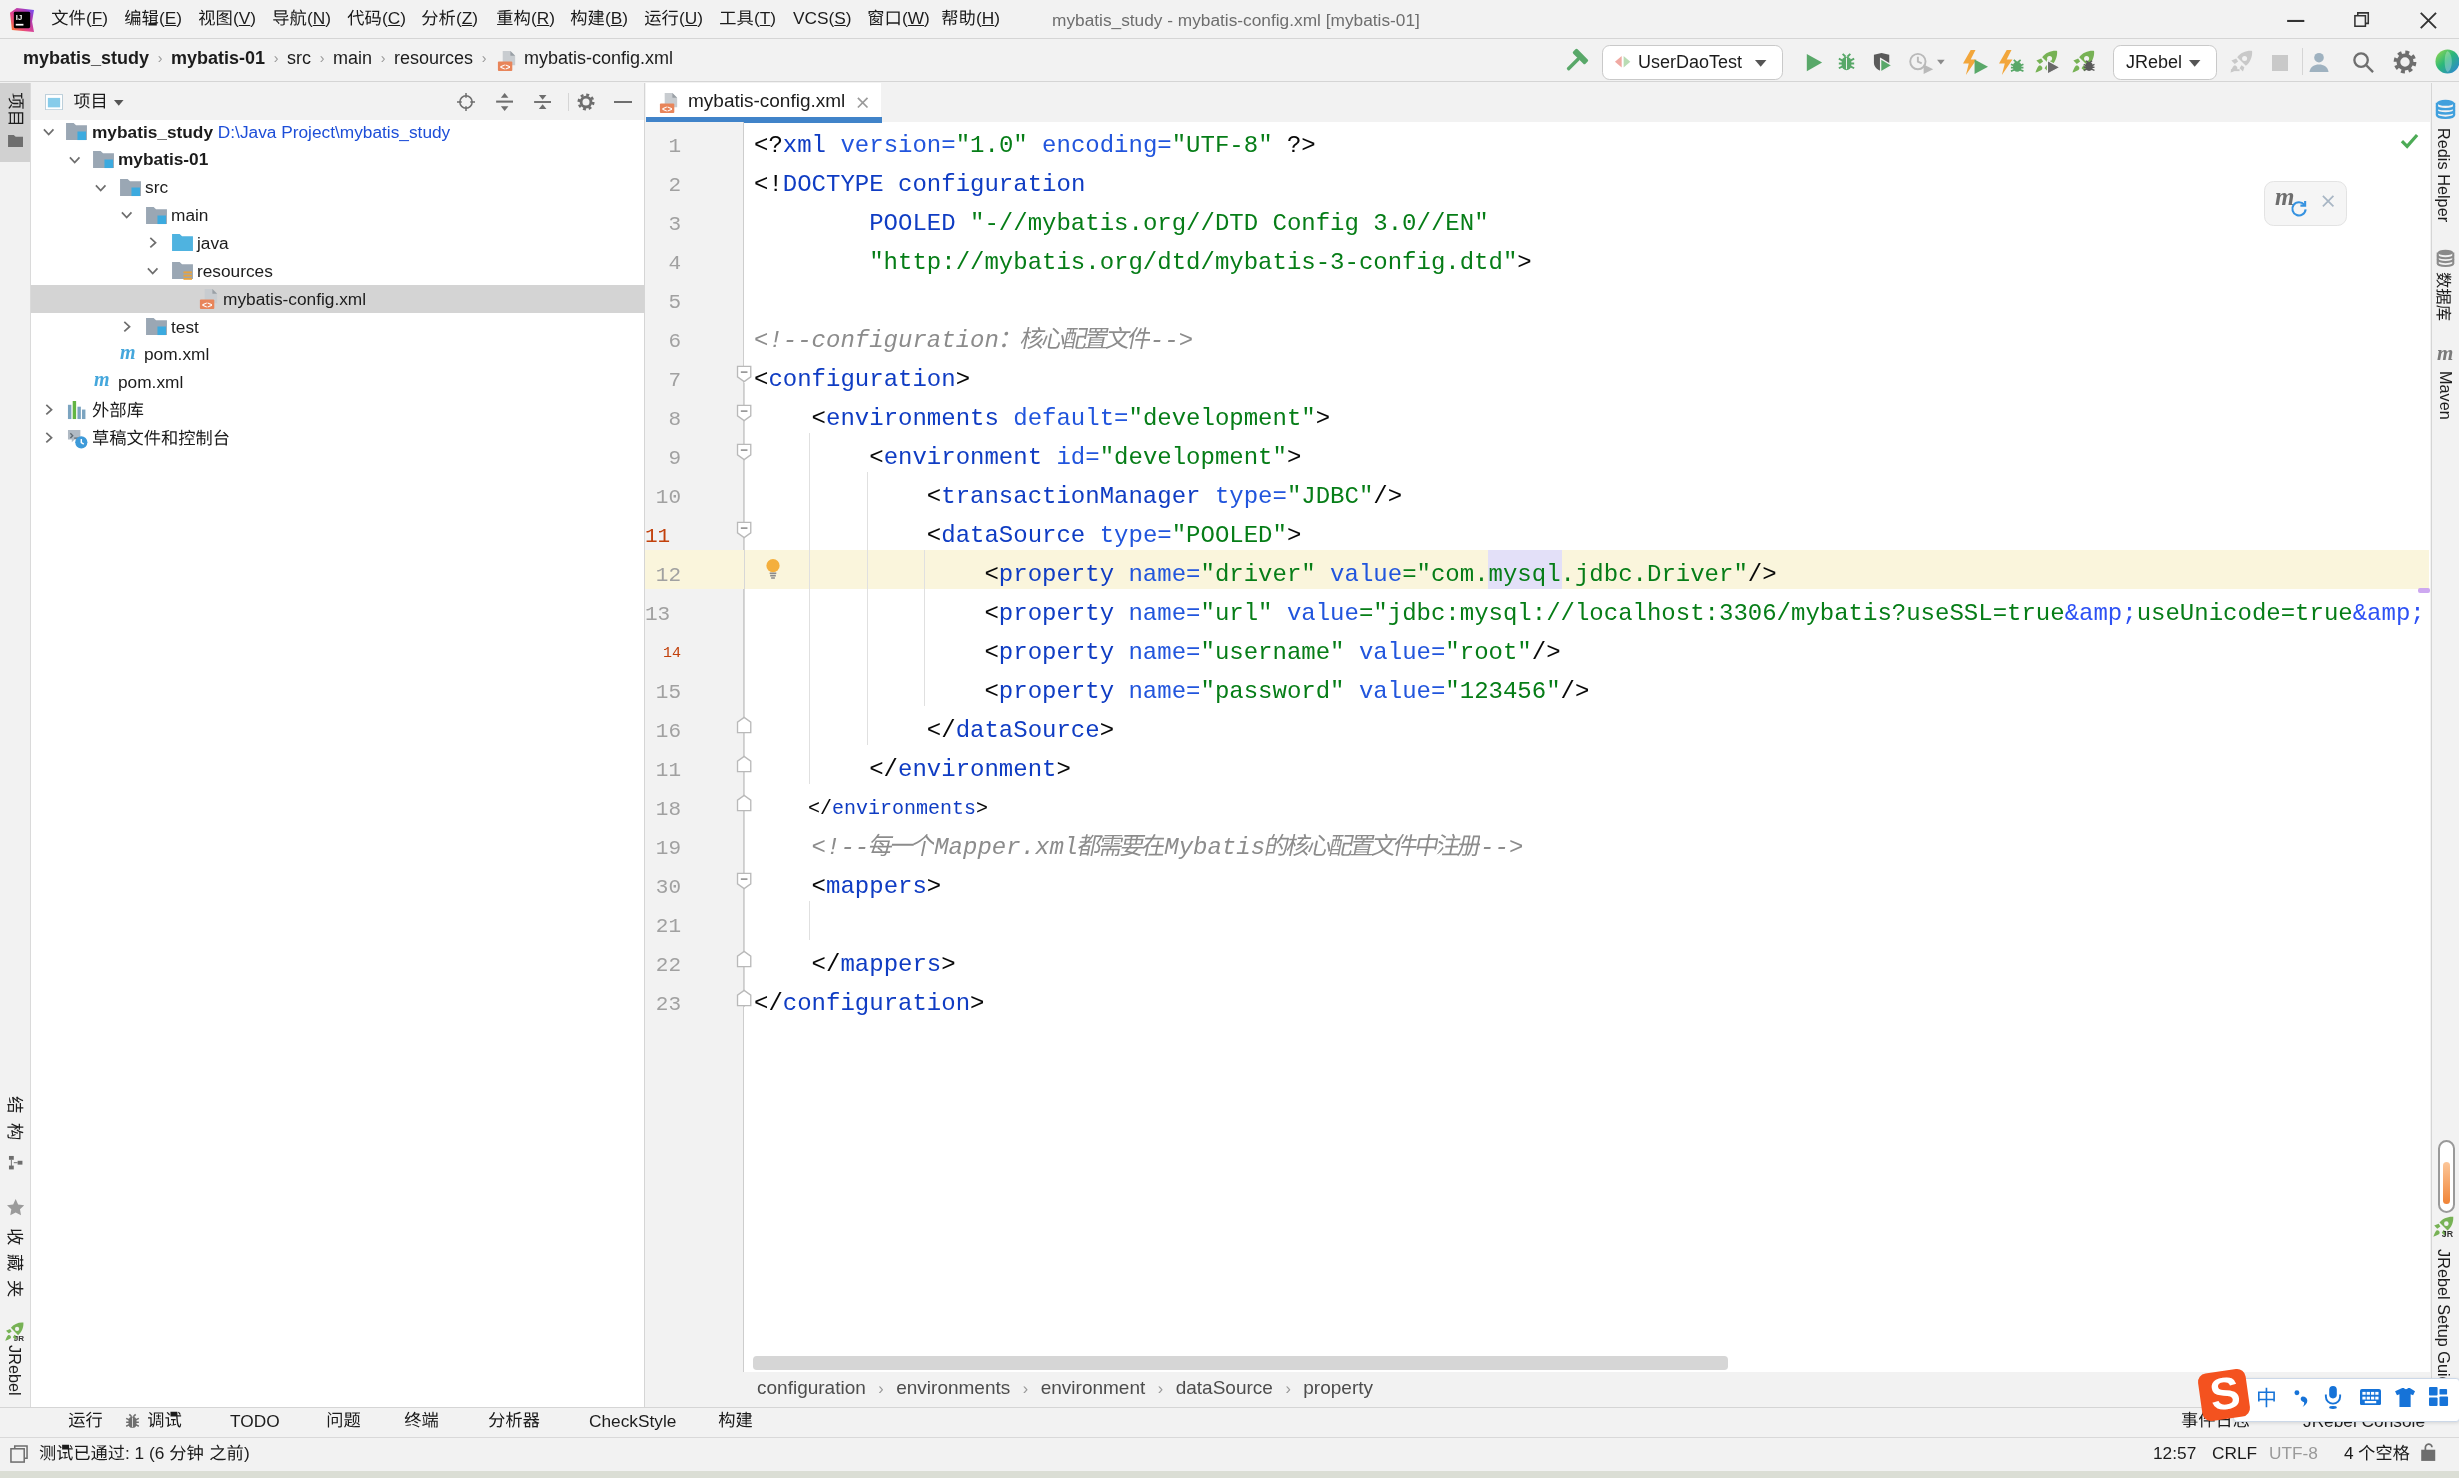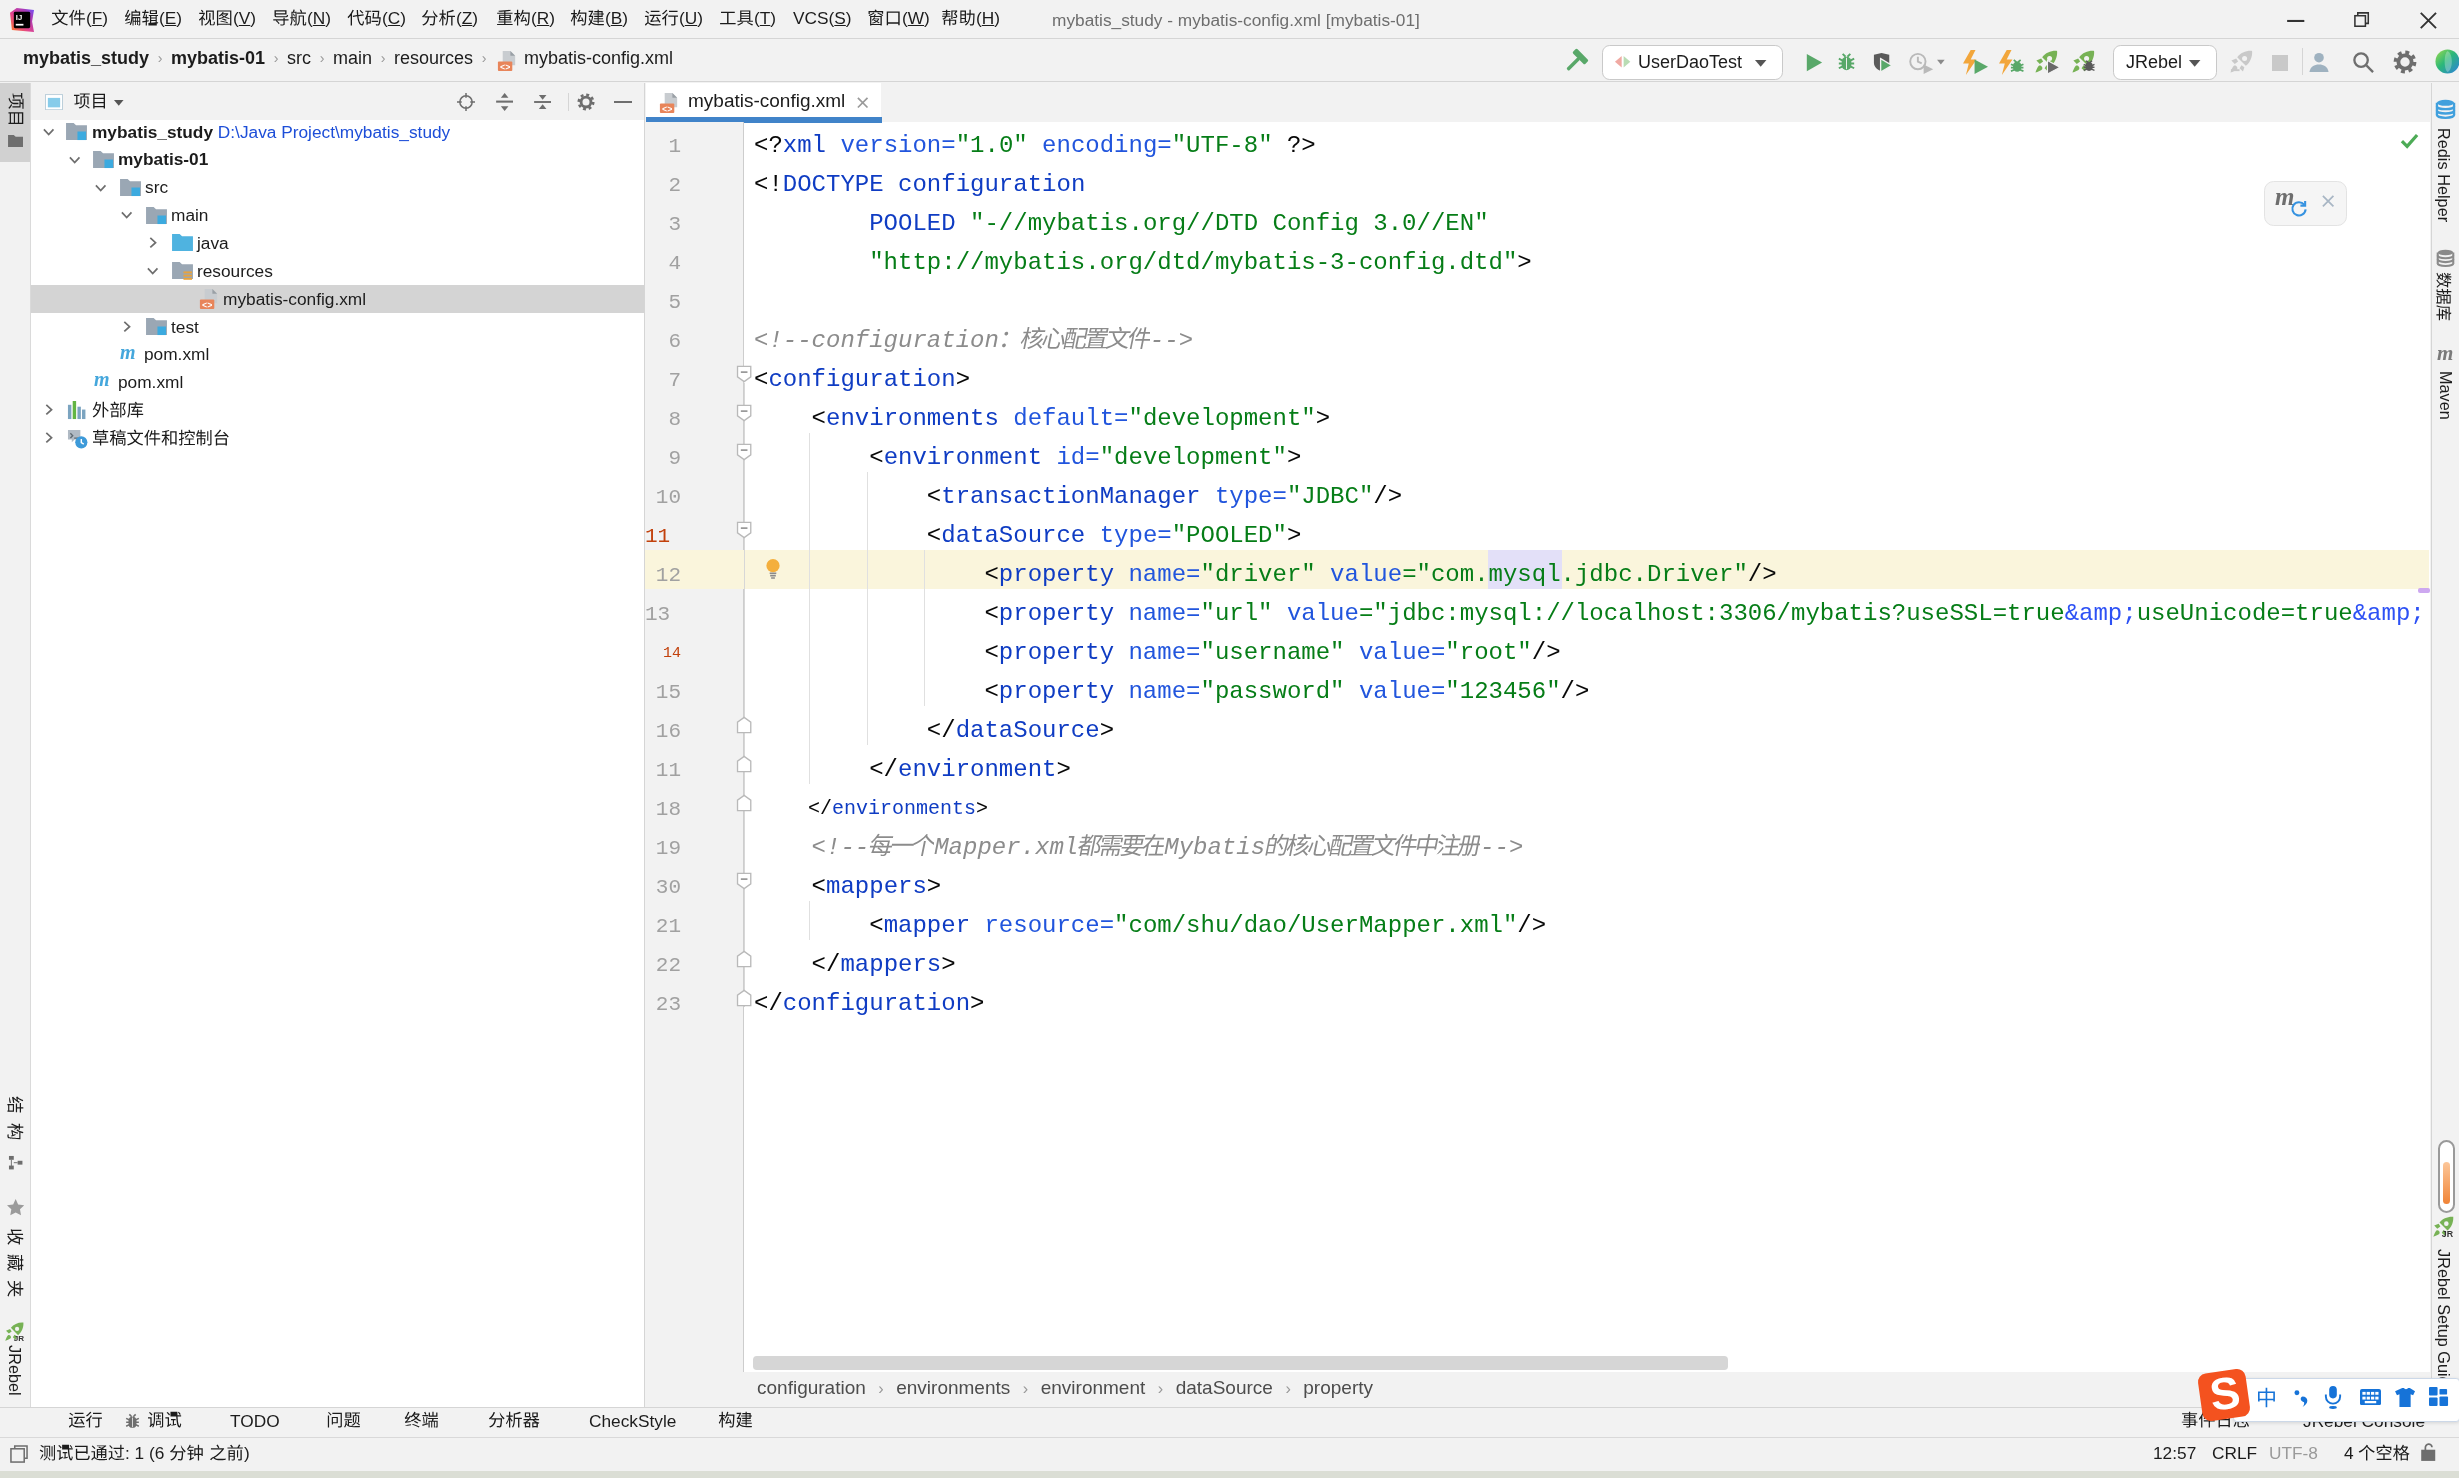--- a/index.html
+++ b/index.html
@@ -415,21 +415,20 @@
 <div class="a mono" style="left:109px;top:750px;height:39px;line-height:39px;font-size:24px;color:#070707;white-space:pre">        <span style="color:#070707">&lt;/</span><span style="color:#0f3cc3">environment</span><span style="color:#070707">&gt;</span></div>
 <div class="a mono" style="left:115px;top:789px;height:39px;line-height:39px;font-size:20px;color:#070707;white-space:pre">    <span style="color:#070707">&lt;/</span><span style="color:#0f3cc3">environments</span><span style="color:#070707">&gt;</span></div>
 <div class="a mono" style="left:109px;top:828px;height:39px;line-height:39px;font-size:24px;color:#070707;white-space:pre">    <span style="color:#8c8c8c;font-style:italic">&lt;!--<svg class="k" style="width:65px;height:24px" viewBox="0 0 67.2 25.1">
           <path fill="#8c8c8c" d="M 10.1 10.6 C 11.6 11.3 13.2 12.5 14.0 13.4 L 6.5 13.4 L 7.8 9.5 L 19.4 9.5 L 18.4 13.4 L 14.2 13.4 L 15.4 12.3 C 14.7 11.4 12.9 10.3 11.4 9.5 Z M 0.8 13.4 L 0.5 15.1 L 4.1 15.1 C 3.3 17.2 2.6 19.3 1.9 20.8 L 3.0 20.8 L 16.4 20.8 C 16.1 21.6 15.8 22.1 15.6 22.3 C 15.3 22.6 15.0 22.7 14.6 22.7 C 14.1 22.7 12.9 22.6 11.7 22.5 C 11.9 23.0 11.9 23.6 11.8 24.0 C 13.1 24.1 14.3 24.1 15.1 24.1 C 15.9 24.0 16.4 23.8 17.0 23.2 C 17.4 22.8 17.8 22.1 18.2 20.8 L 21.5 20.8 L 21.8 19.1 L 18.8 19.1 C 19.1 18.1 19.5 16.7 19.9 15.1 L 23.5 15.1 L 23.9 13.4 L 20.3 13.4 L 21.4 8.7 C 21.5 8.5 21.6 7.8 21.6 7.8 L 6.5 7.8 C 6.0 9.5 5.3 11.4 4.7 13.4 Z M 16.9 19.1 L 12.8 19.1 L 13.8 18.2 C 13.0 17.2 11.3 15.9 9.7 15.1 L 18.0 15.1 C 17.6 16.8 17.3 18.1 16.9 19.1 Z M 8.4 16.1 C 9.8 16.9 11.4 18.1 12.3 19.1 L 4.5 19.1 L 6.0 15.1 L 9.6 15.1 Z M 9.1 0.9 C 7.1 4.0 4.3 7.3 1.6 9.3 C 2.0 9.6 2.7 10.1 3.0 10.4 C 4.6 9.1 6.4 7.2 8.0 5.3 L 24.6 5.3 L 25.0 3.5 L 9.4 3.5 C 9.9 2.8 10.4 2.1 10.8 1.4 Z M 23.7 11.3 L 23.3 13.3 L 46.3 13.3 L 46.7 11.3 Z M 57.1 8.4 L 54.0 24.1 L 55.9 24.1 L 59.1 8.4 Z M 59.8 1.0 C 56.4 5.2 51.1 8.8 45.9 10.9 C 46.4 11.4 46.8 12.1 47.0 12.6 C 51.2 10.8 55.5 7.8 58.9 4.4 C 61.5 8.3 64.3 10.7 67.7 12.7 C 68.1 12.1 68.8 11.4 69.4 11.0 C 65.9 9.1 62.8 6.7 60.4 2.9 L 61.3 1.8 Z"></path>
         </svg>Mapper.xml<svg class="k" style="width:86px;height:24px" viewBox="0 0 89.6 25.1">
           <path fill="#8c8c8c" d="M 14.8 1.9 C 14.1 3.1 13.3 4.2 12.4 5.3 L 12.7 3.9 L 9.5 3.9 L 10.1 1.2 L 8.3 1.2 L 7.8 3.9 L 3.9 3.9 L 3.5 5.6 L 7.4 5.6 L 6.8 8.6 L 1.8 8.6 L 1.5 10.3 L 7.5 10.3 C 5.2 12.2 2.6 13.8 -0.0 15.0 C 0.2 15.4 0.7 16.1 0.8 16.5 C 1.6 16.2 2.4 15.8 3.1 15.3 L 1.4 24.0 L 3.1 24.0 L 3.4 22.5 L 9.1 22.5 L 8.8 23.6 L 10.6 23.6 L 12.8 12.7 L 6.9 12.7 C 8.0 12.0 8.9 11.2 9.8 10.3 L 14.4 10.3 L 14.8 8.6 L 11.5 8.6 C 13.3 6.7 15.0 4.6 16.4 2.4 Z M 9.2 5.6 L 12.1 5.6 C 11.3 6.7 10.3 7.7 9.4 8.6 L 8.6 8.6 Z M 3.7 20.9 L 4.2 18.3 L 9.9 18.3 L 9.4 20.9 Z M 4.5 16.8 L 5.0 14.3 L 10.7 14.3 L 10.2 16.8 Z M 17.1 2.4 L 12.8 24.1 L 14.6 24.1 L 18.6 4.2 L 23.3 4.2 C 22.1 6.2 20.4 8.9 18.8 11.1 C 21.0 13.3 21.5 15.2 21.1 16.8 C 21.0 17.7 20.6 18.4 20.0 18.8 C 19.6 18.9 19.2 19.0 18.8 19.0 C 18.2 19.1 17.4 19.1 16.6 19.0 C 16.8 19.5 16.9 20.3 16.8 20.9 C 17.6 20.9 18.5 20.9 19.2 20.8 C 19.8 20.8 20.5 20.6 21.0 20.3 C 22.0 19.7 22.6 18.5 22.9 16.9 C 23.3 15.2 23.0 13.2 20.8 10.8 C 22.5 8.5 24.5 5.6 26.0 3.2 L 24.8 2.4 L 24.5 2.4 Z M 28.2 7.8 L 27.9 9.0 L 33.3 9.0 L 33.6 7.8 Z M 27.1 10.4 L 26.8 11.7 L 32.8 11.7 L 33.1 10.4 Z M 37.5 10.4 L 37.2 11.7 L 43.4 11.7 L 43.6 10.4 Z M 38.0 7.8 L 37.7 9.0 L 43.3 9.0 L 43.5 7.8 Z M 25.7 5.0 L 24.8 9.8 L 26.5 9.8 L 27.2 6.4 L 35.1 6.4 L 33.9 12.3 L 35.8 12.3 L 37.0 6.4 L 45.0 6.4 L 44.4 9.8 L 46.1 9.8 L 47.1 5.0 L 37.2 5.0 L 37.5 3.5 L 45.9 3.5 L 46.2 2.0 L 27.8 2.0 L 27.5 3.5 L 35.7 3.5 L 35.4 5.0 Z M 25.1 16.5 L 23.6 24.1 L 25.4 24.1 L 26.6 18.0 L 30.3 18.0 L 29.1 23.9 L 30.9 23.9 L 32.1 18.0 L 35.9 18.0 L 34.7 23.9 L 36.5 23.9 L 37.6 18.0 L 41.6 18.0 L 40.7 22.2 C 40.7 22.5 40.6 22.5 40.3 22.5 C 40.0 22.6 39.2 22.6 38.2 22.5 C 38.3 23.0 38.4 23.6 38.5 24.1 C 39.8 24.1 40.8 24.1 41.5 23.8 C 42.1 23.6 42.4 23.1 42.5 22.2 L 43.7 16.5 L 34.2 16.5 L 35.2 14.7 L 45.5 14.7 L 45.8 13.2 L 23.8 13.2 L 23.5 14.7 L 33.3 14.7 C 33.0 15.3 32.7 15.9 32.4 16.5 Z M 60.9 16.3 C 59.7 17.7 58.4 18.9 56.6 19.8 C 54.9 19.3 53.1 18.9 51.3 18.6 C 52.0 17.9 52.7 17.1 53.5 16.3 Z M 49.0 5.9 L 47.7 12.4 L 54.4 12.4 C 54.0 13.1 53.4 13.9 52.8 14.6 L 45.7 14.6 L 45.3 16.3 L 51.3 16.3 C 50.2 17.5 49.0 18.7 48.0 19.6 C 50.0 20.0 52.0 20.4 53.9 20.9 C 51.3 21.7 48.1 22.2 44.2 22.4 C 44.5 22.9 44.6 23.5 44.7 24.1 C 49.5 23.7 53.4 22.9 56.5 21.6 C 59.5 22.4 62.1 23.3 64.0 24.1 L 65.9 22.7 C 64.1 21.9 61.6 21.1 58.8 20.3 C 60.5 19.3 61.8 17.9 62.9 16.3 L 67.8 16.3 L 68.1 14.6 L 54.9 14.6 C 55.4 14.0 56.0 13.3 56.4 12.7 L 55.3 12.4 L 67.1 12.4 L 68.4 5.9 L 62.3 5.9 L 62.7 3.8 L 69.8 3.8 L 70.2 2.1 L 48.5 2.1 L 48.2 3.8 L 55.1 3.8 L 54.6 5.9 Z M 56.9 3.8 L 61.0 3.8 L 60.5 5.9 L 56.4 5.9 Z M 50.5 7.5 L 54.3 7.5 L 53.7 10.9 L 49.8 10.9 Z M 56.1 7.5 L 60.2 7.5 L 59.5 10.9 L 55.4 10.9 Z M 62.0 7.5 L 66.2 7.5 L 65.5 10.9 L 61.3 10.9 Z M 79.3 1.0 C 78.6 2.3 77.9 3.6 77.1 4.9 L 70.2 4.9 L 69.9 6.7 L 76.0 6.7 C 73.7 9.9 70.9 12.9 67.6 14.9 C 67.8 15.4 68.1 16.2 68.2 16.7 C 69.4 15.9 70.6 15.1 71.7 14.1 L 69.7 24.0 L 71.6 24.0 L 74.0 11.9 C 75.5 10.3 76.9 8.5 78.1 6.7 L 91.9 6.7 L 92.2 4.9 L 79.2 4.9 C 79.9 3.8 80.5 2.6 81.1 1.5 Z M 83.1 8.0 L 82.1 12.9 L 76.4 12.9 L 76.1 14.6 L 81.7 14.6 L 80.3 21.8 L 73.6 21.8 L 73.3 23.5 L 88.5 23.5 L 88.9 21.8 L 82.2 21.8 L 83.6 14.6 L 89.3 14.6 L 89.7 12.9 L 84.0 12.9 L 84.9 8.0 Z"></path>
         </svg>Mybatis<svg class="k" style="width:215px;height:24px" viewBox="0 0 224.0 25.1">
           <path fill="#8c8c8c" d="M 14.0 11.5 C 15.0 13.3 16.2 15.8 16.7 17.4 L 18.5 16.4 C 18.0 14.9 16.7 12.4 15.6 10.7 Z M 8.3 1.0 C 7.8 2.2 7.1 3.8 6.4 5.1 L 3.6 5.1 L -0.1 23.5 L 1.7 23.5 L 2.1 21.5 L 9.1 21.5 L 12.4 5.1 L 8.2 5.1 C 8.8 4.0 9.6 2.6 10.2 1.3 Z M 5.0 6.7 L 10.3 6.7 L 9.2 12.0 L 3.9 12.0 Z M 2.4 19.8 L 3.6 13.7 L 8.9 13.7 L 7.7 19.8 Z M 17.3 0.9 C 15.8 4.4 13.7 7.8 11.5 10.1 C 12.0 10.3 12.6 10.9 12.9 11.2 C 14.0 10.0 15.1 8.4 16.2 6.7 L 22.6 6.7 C 20.3 16.8 19.1 20.7 18.1 21.5 C 17.8 21.9 17.5 21.9 17.0 21.9 C 16.4 21.9 14.9 21.9 13.3 21.8 C 13.5 22.3 13.6 23.1 13.5 23.6 C 14.9 23.7 16.4 23.7 17.3 23.6 C 18.2 23.5 18.8 23.3 19.5 22.6 C 20.8 21.4 21.9 17.5 24.6 5.9 C 24.6 5.7 24.8 5.0 24.8 5.0 L 17.2 5.0 C 17.8 3.8 18.5 2.5 19.0 1.3 Z M 43.8 12.8 C 40.8 17.1 35.3 20.7 29.1 22.6 C 29.3 23.0 29.7 23.7 29.9 24.1 C 33.2 23.0 36.4 21.5 39.1 19.6 C 40.5 21.0 42.1 22.7 42.8 23.9 L 44.5 22.6 C 43.7 21.5 42.1 19.8 40.7 18.5 C 42.6 17.0 44.3 15.3 45.7 13.5 Z M 39.9 1.5 C 40.3 2.4 40.5 3.5 40.6 4.4 L 34.0 4.4 L 33.7 6.2 L 38.5 6.2 C 37.3 7.6 35.5 9.9 34.9 10.5 C 34.4 10.9 33.6 11.1 33.1 11.2 C 33.2 11.6 33.3 12.5 33.3 13.0 C 33.8 12.8 34.5 12.6 39.1 12.3 C 36.9 14.2 34.2 15.9 31.4 17.1 C 31.7 17.4 32.1 18.1 32.2 18.5 C 37.1 16.4 41.6 12.8 44.6 8.9 L 42.9 8.3 C 42.3 9.1 41.6 9.9 40.9 10.7 L 36.6 10.9 C 37.8 9.5 39.4 7.6 40.5 6.2 L 47.6 6.2 L 48.0 4.4 L 42.2 4.4 L 42.6 4.3 C 42.6 3.4 42.2 2.0 41.8 0.9 Z M 29.5 1.0 L 28.5 5.9 L 25.1 5.9 L 24.8 7.6 L 28.0 7.6 C 26.6 11.1 24.2 15.1 22.2 17.2 C 22.5 17.6 22.8 18.4 22.9 19.0 C 24.3 17.4 25.9 14.8 27.2 12.1 L 24.8 24.1 L 26.6 24.1 L 29.3 10.9 C 29.7 12.2 30.2 13.7 30.4 14.4 L 31.8 13.1 C 31.5 12.4 30.2 9.5 29.7 8.6 L 29.9 7.6 L 32.8 7.6 L 33.1 5.9 L 30.3 5.9 L 31.3 1.0 Z M 53.0 8.0 L 50.5 20.5 C 50.1 23.0 50.7 23.7 53.4 23.7 C 54.0 23.7 57.9 23.7 58.5 23.7 C 61.3 23.7 62.2 22.3 63.4 17.5 C 62.9 17.3 62.2 17.0 61.8 16.6 C 60.8 21.0 60.3 21.9 58.8 21.9 C 57.9 21.9 54.6 21.9 53.9 21.9 C 52.5 21.9 52.3 21.7 52.5 20.5 L 55.0 8.0 Z M 48.6 9.9 C 47.7 12.9 46.1 16.8 44.5 19.4 L 46.2 20.2 C 47.8 17.5 49.4 13.2 50.4 10.3 Z M 64.4 9.9 C 65.2 12.9 65.8 16.9 65.8 19.5 L 67.8 18.7 C 67.8 16.1 67.1 12.3 66.3 9.2 Z M 55.2 3.1 C 57.3 4.8 59.7 7.3 60.8 8.9 L 62.5 7.4 C 61.3 5.9 58.8 3.5 56.7 1.9 Z M 83.1 2.1 L 82.8 3.9 L 90.4 3.9 L 89.2 10.1 L 81.6 10.1 L 79.4 21.0 C 79.0 23.3 79.6 23.9 81.9 23.9 C 82.4 23.9 85.6 23.9 86.1 23.9 C 88.4 23.9 89.2 22.7 90.2 18.6 C 89.7 18.5 89.0 18.1 88.6 17.8 C 87.8 21.4 87.5 22.1 86.3 22.1 C 85.6 22.1 83.0 22.1 82.5 22.1 C 81.3 22.1 81.1 21.9 81.3 21.0 L 83.1 11.9 L 88.8 11.9 L 88.5 13.6 L 90.3 13.6 L 92.6 2.1 Z M 69.6 18.1 L 76.6 18.1 L 76.0 20.8 L 69.1 20.8 Z M 69.9 16.7 L 71.6 8.2 L 73.3 8.2 L 72.9 10.2 C 72.6 11.6 72.0 13.2 70.3 14.5 C 70.6 14.6 70.9 15.0 71.0 15.2 C 72.9 13.8 73.6 11.8 73.9 10.2 L 74.3 8.2 L 75.8 8.2 L 74.8 13.0 C 74.6 14.2 74.8 14.4 75.8 14.4 C 76.0 14.4 76.9 14.4 77.1 14.4 L 77.3 14.4 L 76.8 16.7 Z M 70.7 2.0 L 70.3 3.7 L 73.9 3.7 L 73.4 6.6 L 70.4 6.6 L 66.9 24.0 L 68.4 24.0 L 68.8 22.3 L 75.7 22.3 L 75.5 23.7 L 77.0 23.7 L 80.4 6.6 L 77.6 6.6 L 78.2 3.7 L 81.6 3.7 L 81.9 2.0 Z M 74.7 6.6 L 75.3 3.7 L 76.8 3.7 L 76.2 6.6 Z M 76.8 8.2 L 78.5 8.2 L 77.5 13.3 L 77.5 13.2 C 77.4 13.3 77.3 13.3 77.1 13.3 C 76.9 13.3 76.3 13.3 76.1 13.3 C 75.8 13.3 75.8 13.3 75.9 12.9 Z M 107.7 3.3 L 112.0 3.3 L 111.5 5.6 L 107.3 5.6 Z M 101.8 3.3 L 106.0 3.3 L 105.5 5.6 L 101.4 5.6 Z M 96.1 3.3 L 100.1 3.3 L 99.7 5.6 L 95.7 5.6 Z M 94.5 11.4 L 92.4 22.0 L 89.1 22.0 L 88.8 23.4 L 111.1 23.4 L 111.4 22.0 L 107.9 22.0 L 110.1 11.4 L 102.2 11.4 L 102.8 9.9 L 113.2 9.9 L 113.5 8.4 L 103.4 8.4 L 104.0 7.0 L 113.1 7.0 L 114.1 2.0 L 94.6 2.0 L 93.6 7.0 L 102.0 7.0 L 101.6 8.4 L 92.1 8.4 L 91.8 9.9 L 101.0 9.9 L 100.4 11.4 Z M 94.2 22.0 L 94.5 20.4 L 106.4 20.4 L 106.1 22.0 Z M 95.6 15.2 L 107.4 15.2 L 107.1 16.7 L 95.3 16.7 Z M 95.8 14.1 L 96.1 12.7 L 107.9 12.7 L 107.7 14.1 Z M 95.1 17.8 L 106.9 17.8 L 106.6 19.3 L 94.8 19.3 Z M 124.8 1.4 C 125.3 2.7 125.8 4.3 125.8 5.4 L 128.1 4.7 C 127.9 3.7 127.4 2.0 126.9 0.8 Z M 114.6 5.4 L 114.2 7.3 L 118.2 7.3 C 118.9 11.1 120.2 14.4 122.2 17.1 C 119.0 19.4 115.3 21.1 110.9 22.3 C 111.2 22.7 111.6 23.6 111.7 24.1 C 116.2 22.7 120.0 20.9 123.4 18.4 C 125.7 21.0 128.7 22.8 132.6 23.9 C 133.1 23.4 133.8 22.6 134.3 22.2 C 130.5 21.2 127.4 19.4 125.1 17.1 C 128.1 14.5 130.7 11.3 133.0 7.3 L 136.9 7.3 L 137.3 5.4 Z M 123.9 15.8 C 122.1 13.4 120.8 10.5 120.1 7.3 L 130.8 7.3 C 128.9 10.7 126.6 13.5 123.9 15.8 Z M 142.1 13.5 L 141.7 15.4 L 148.9 15.4 L 147.2 24.1 L 149.1 24.1 L 150.8 15.4 L 157.7 15.4 L 158.1 13.5 L 151.2 13.5 L 152.3 8.0 L 158.1 8.0 L 158.4 6.2 L 152.7 6.2 L 153.6 1.3 L 151.7 1.3 L 150.8 6.2 L 147.4 6.2 C 148.0 5.0 148.5 3.8 149.0 2.6 L 147.2 2.3 C 146.0 5.6 144.3 8.8 142.4 10.9 C 142.8 11.1 143.5 11.6 143.8 11.8 C 144.7 10.8 145.6 9.4 146.4 8.0 L 150.4 8.0 L 149.3 13.5 Z M 143.3 1.1 C 141.2 4.9 138.3 8.7 135.4 11.1 C 135.7 11.6 136.0 12.5 136.1 13.0 C 137.1 12.1 138.0 11.1 139.0 10.1 L 136.2 24.1 L 138.0 24.1 L 141.4 7.1 C 142.7 5.4 143.9 3.5 145.0 1.6 Z M 170.5 1.0 L 169.6 5.5 L 160.5 5.5 L 158.2 17.4 L 160.0 17.4 L 160.4 15.9 L 167.6 15.9 L 165.9 24.1 L 167.9 24.1 L 169.6 15.9 L 176.8 15.9 L 176.5 17.3 L 178.4 17.3 L 180.8 5.5 L 171.6 5.5 L 172.5 1.0 Z M 160.7 14.0 L 162.1 7.3 L 169.3 7.3 L 167.9 14.0 Z M 177.2 14.0 L 169.9 14.0 L 171.3 7.3 L 178.5 7.3 Z M 183.5 2.7 C 184.9 3.4 186.8 4.6 187.7 5.5 L 189.1 3.9 C 188.1 3.1 186.3 2.0 184.8 1.3 Z M 180.8 9.6 C 182.2 10.4 184.0 11.6 184.9 12.4 L 186.2 10.8 C 185.3 10.0 183.5 8.9 182.1 8.2 Z M 178.9 22.6 C 182.2 21.5 184.6 18.3 186.4 15.7 L 185.3 14.4 C 183.3 17.3 180.6 20.6 178.9 22.6 Z M 195.1 1.5 C 195.7 2.8 196.2 4.6 196.3 5.7 L 198.3 5.0 C 198.2 3.9 197.6 2.2 196.9 0.9 Z M 188.9 5.8 L 188.5 7.6 L 195.1 7.6 L 194.0 13.3 L 188.3 13.3 L 188.0 15.1 L 193.6 15.1 L 192.3 21.5 L 184.9 21.5 L 184.6 23.3 L 201.1 23.3 L 201.5 21.5 L 194.3 21.5 L 195.6 15.1 L 201.3 15.1 L 201.6 13.3 L 195.9 13.3 L 197.1 7.6 L 203.7 7.6 L 204.0 5.8 Z M 217.2 2.6 L 215.6 10.5 L 215.5 11.0 L 212.9 11.0 L 214.6 2.6 L 207.4 2.6 L 205.8 10.4 L 205.7 11.0 L 202.9 11.0 L 202.5 12.8 L 205.3 12.8 C 204.5 16.2 203.1 20.0 200.4 22.9 C 200.8 23.2 201.4 23.9 201.6 24.3 C 204.5 21.1 206.1 16.6 207.1 12.8 L 210.7 12.8 L 208.9 21.7 C 208.8 22.1 208.7 22.2 208.3 22.2 C 208.0 22.3 206.8 22.3 205.5 22.2 C 205.7 22.7 205.8 23.5 205.8 23.9 C 207.6 23.9 208.7 23.9 209.4 23.6 C 210.2 23.3 210.5 22.8 210.7 21.8 L 212.5 12.8 L 215.1 12.8 C 214.3 16.1 213.0 20.0 210.6 22.9 C 210.9 23.1 211.5 23.8 211.7 24.2 C 214.5 21.0 216.0 16.5 216.9 12.8 L 221.0 12.8 L 219.2 21.8 C 219.1 22.2 219.0 22.3 218.6 22.3 C 218.2 22.4 217.0 22.4 215.7 22.3 C 215.9 22.8 216.0 23.6 216.0 24.1 C 217.8 24.1 218.9 24.1 219.7 23.8 C 220.5 23.5 220.8 22.9 221.1 21.8 L 222.9 12.8 L 225.5 12.8 L 225.9 11.0 L 223.2 11.0 L 224.9 2.6 Z M 208.8 4.4 L 212.4 4.4 L 211.1 11.0 L 207.5 11.0 L 207.6 10.4 Z M 217.3 11.0 L 217.4 10.5 L 218.7 4.4 L 222.7 4.4 L 221.4 11.0 Z"></path>
         </svg>--&gt;</span></div>
 <div class="a mono" style="left:109px;top:867px;height:39px;line-height:39px;font-size:24px;color:#070707;white-space:pre">    <span style="color:#070707">&lt;</span><span style="color:#0f3cc3">mappers</span><span style="color:#070707">&gt;</span></div>
-<div class="a mono" style="left:109px;top:906px;height:39px;line-height:39px;font-size:24px;color:#070707;white-space:pre">        <span style="color:#070707">&lt;</span><span style="color:#0f3cc3">mapper</span> <span style="color:#2155dd">resource</span><span style="color:#2155dd">=</span><span style="color:#067d17">"com/shu/dao/UserMapper.xml"</span><span style="color:#070707">/&gt;</span></div>
 <div class="a mono" style="left:109px;top:945px;height:39px;line-height:39px;font-size:24px;color:#070707;white-space:pre">    <span style="color:#070707">&lt;/</span><span style="color:#0f3cc3">mappers</span><span style="color:#070707">&gt;</span></div>
 <div class="a mono" style="left:109px;top:984px;height:39px;line-height:39px;font-size:24px;color:#070707;white-space:pre"><span style="color:#070707">&lt;/</span><span style="color:#0f3cc3">configuration</span><span style="color:#070707">&gt;</span></div>
 </div>
 <div class="a" style="left:809px;top:433px;width:1px;height:351px;background:#e0e0e0"></div>
 <div class="a" style="left:867px;top:472px;width:1px;height:273px;background:#e0e0e0"></div>
 <div class="a" style="left:924px;top:550px;width:1px;height:156px;background:#e0e0e0"></div>
 <div class="a" style="left:809px;top:901px;width:1px;height:39px;background:#e0e0e0"></div>
 <div class="a" style="left:744px;top:383px;width:1px;height:624px;background:#d7d7d7"></div>
 <svg class="a" style="left:736px;top:365px" width="16.3" height="18" viewBox="0 0 17 19">
 <path d="M1.5 1.5h14v11l-7 5-7-5z" fill="#fff" stroke="#b9b9b9" stroke-width="1.4"></path>

